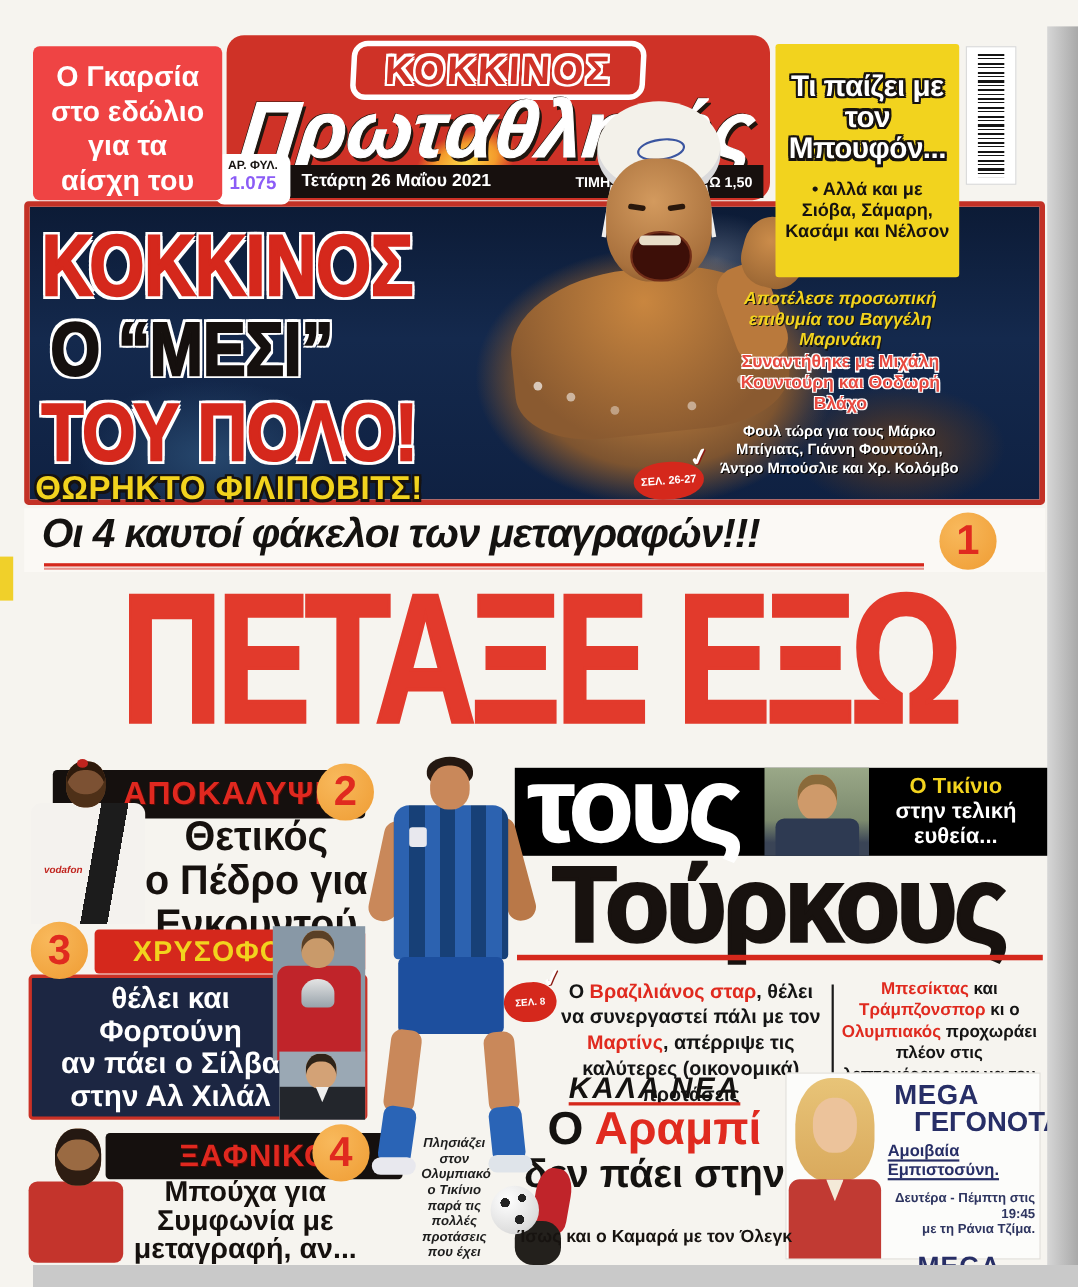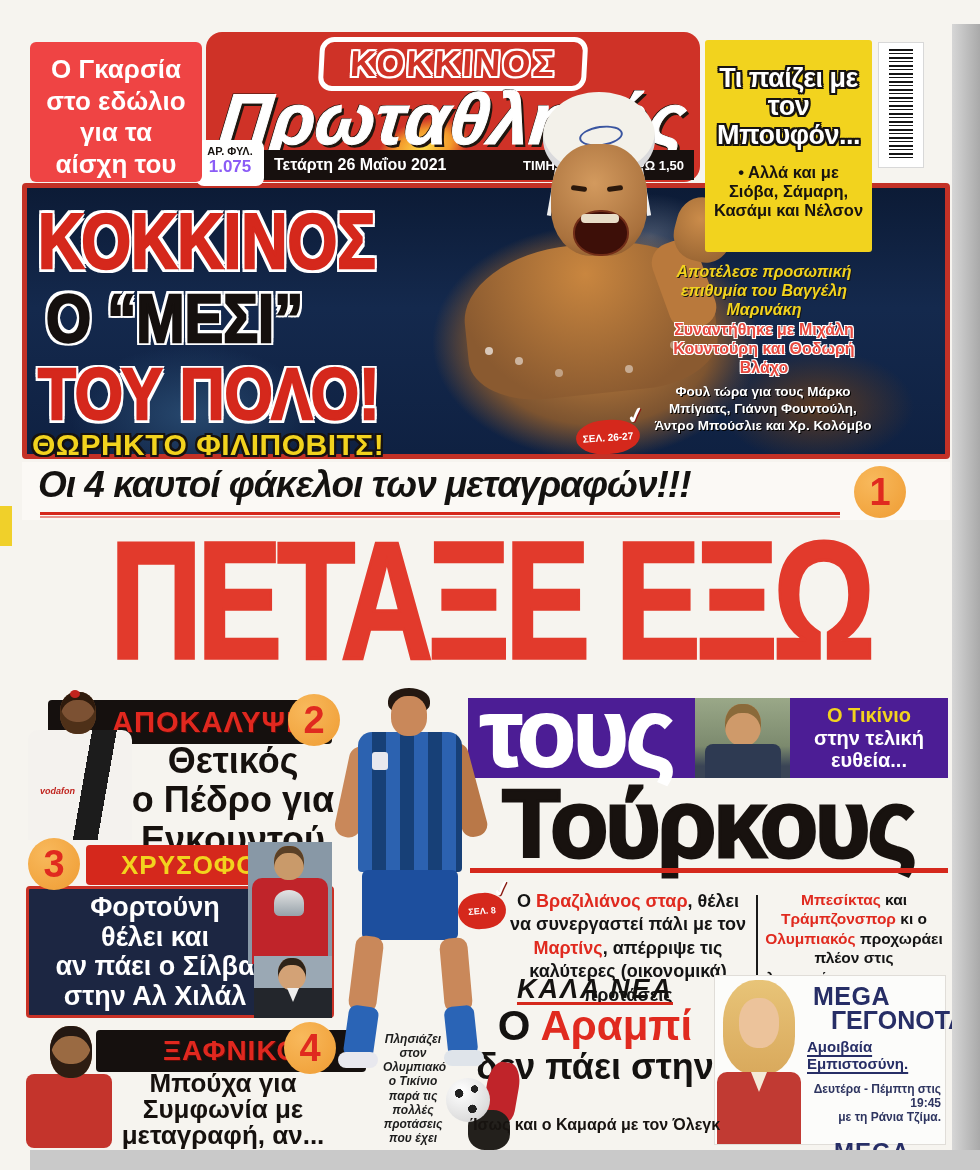--- a/index.html
+++ b/index.html
@@ -93,21 +93,21 @@
   .badge{width:52px;height:52px;border-radius:50%;background:radial-gradient(circle at 35% 30%,#f8b95c,#ef9c33);
     color:#e02a1f;font-size:38px;font-weight:700;display:flex;align-items:center;justify-content:center;z-index:7;}
   .badge-1{right:44px;top:4px;position:absolute;}
 
   
   .hl-petakse{left:50%;top:516px;z-index:2;font-size:152px;font-weight:700;color:#e23a2c;white-space:nowrap;
     letter-spacing:-6px;line-height:1;transform:translateX(-50%) scale(.84,1.1);transform-origin:center top;
     -webkit-text-stroke:3px #e23a2c;}
 
   
-  .bar-tous{left:468px;top:698px;width:480px;height:80px;background:#4c1d95;z-index:2;}
+  .bar-tous{left:468px;top:698px;width:480px;height:80px;background:#000000;z-index:2;padding-left:24px;}
   .tous{position:absolute;left:12px;top:50%;transform:translateY(-56%);font-size:96px;font-weight:700;color:#fff;
     letter-spacing:-3px;line-height:.8;-webkit-text-stroke:2px #fff;}
   .coach{position:absolute;left:227px;top:0;width:95px;height:80px;overflow:hidden;
     background:linear-gradient(180deg,#9aa888,#7c8a6e 60%,#3a4456 85%);}
   .coach>div{position:absolute;}
   .c-head{left:30px;top:6px;width:36px;height:42px;background:#cf9a6a;border-radius:45%;
     box-shadow:inset 0 9px 0 #8a6a3a;}
   .c-body{left:10px;top:46px;width:76px;height:34px;background:#2e3a52;border-radius:8px 8px 0 0;}
   .tik-kicker{position:absolute;left:326px;top:6px;width:150px;text-align:center;line-height:1.13;font-weight:700;font-size:20px;}
   .tk1{color:#f2d31e;} .tk2,.tk3{color:#fff;}
@@ -329,22 +329,22 @@
     <div>ο Πέδρο για</div>
     <div>Ενκουντού</div>
   </div>
 
   <div class="badge badge-3">3</div>
   <div class="abs s3-bar">
     <span>ΧΡΥΣΟΦΟΡΟ</span>
   </div>
   <div class="abs s3-box">
     <div class="s3-hl">
+      <div>θέλει και</div>
       <div>Φορτούνη</div>
-      <div>θέλει και</div>
       <div>αν πάει ο Σίλβα</div>
       <div>στην Αλ Χιλάλ</div>
     </div>
   </div>
   <div class="abs s3-photo-top">
     <div class="t-body"></div>
     <div class="t-head"></div>
     <div class="t-cup"></div>
   </div>
   <div class="abs s3-photo-bottom">

